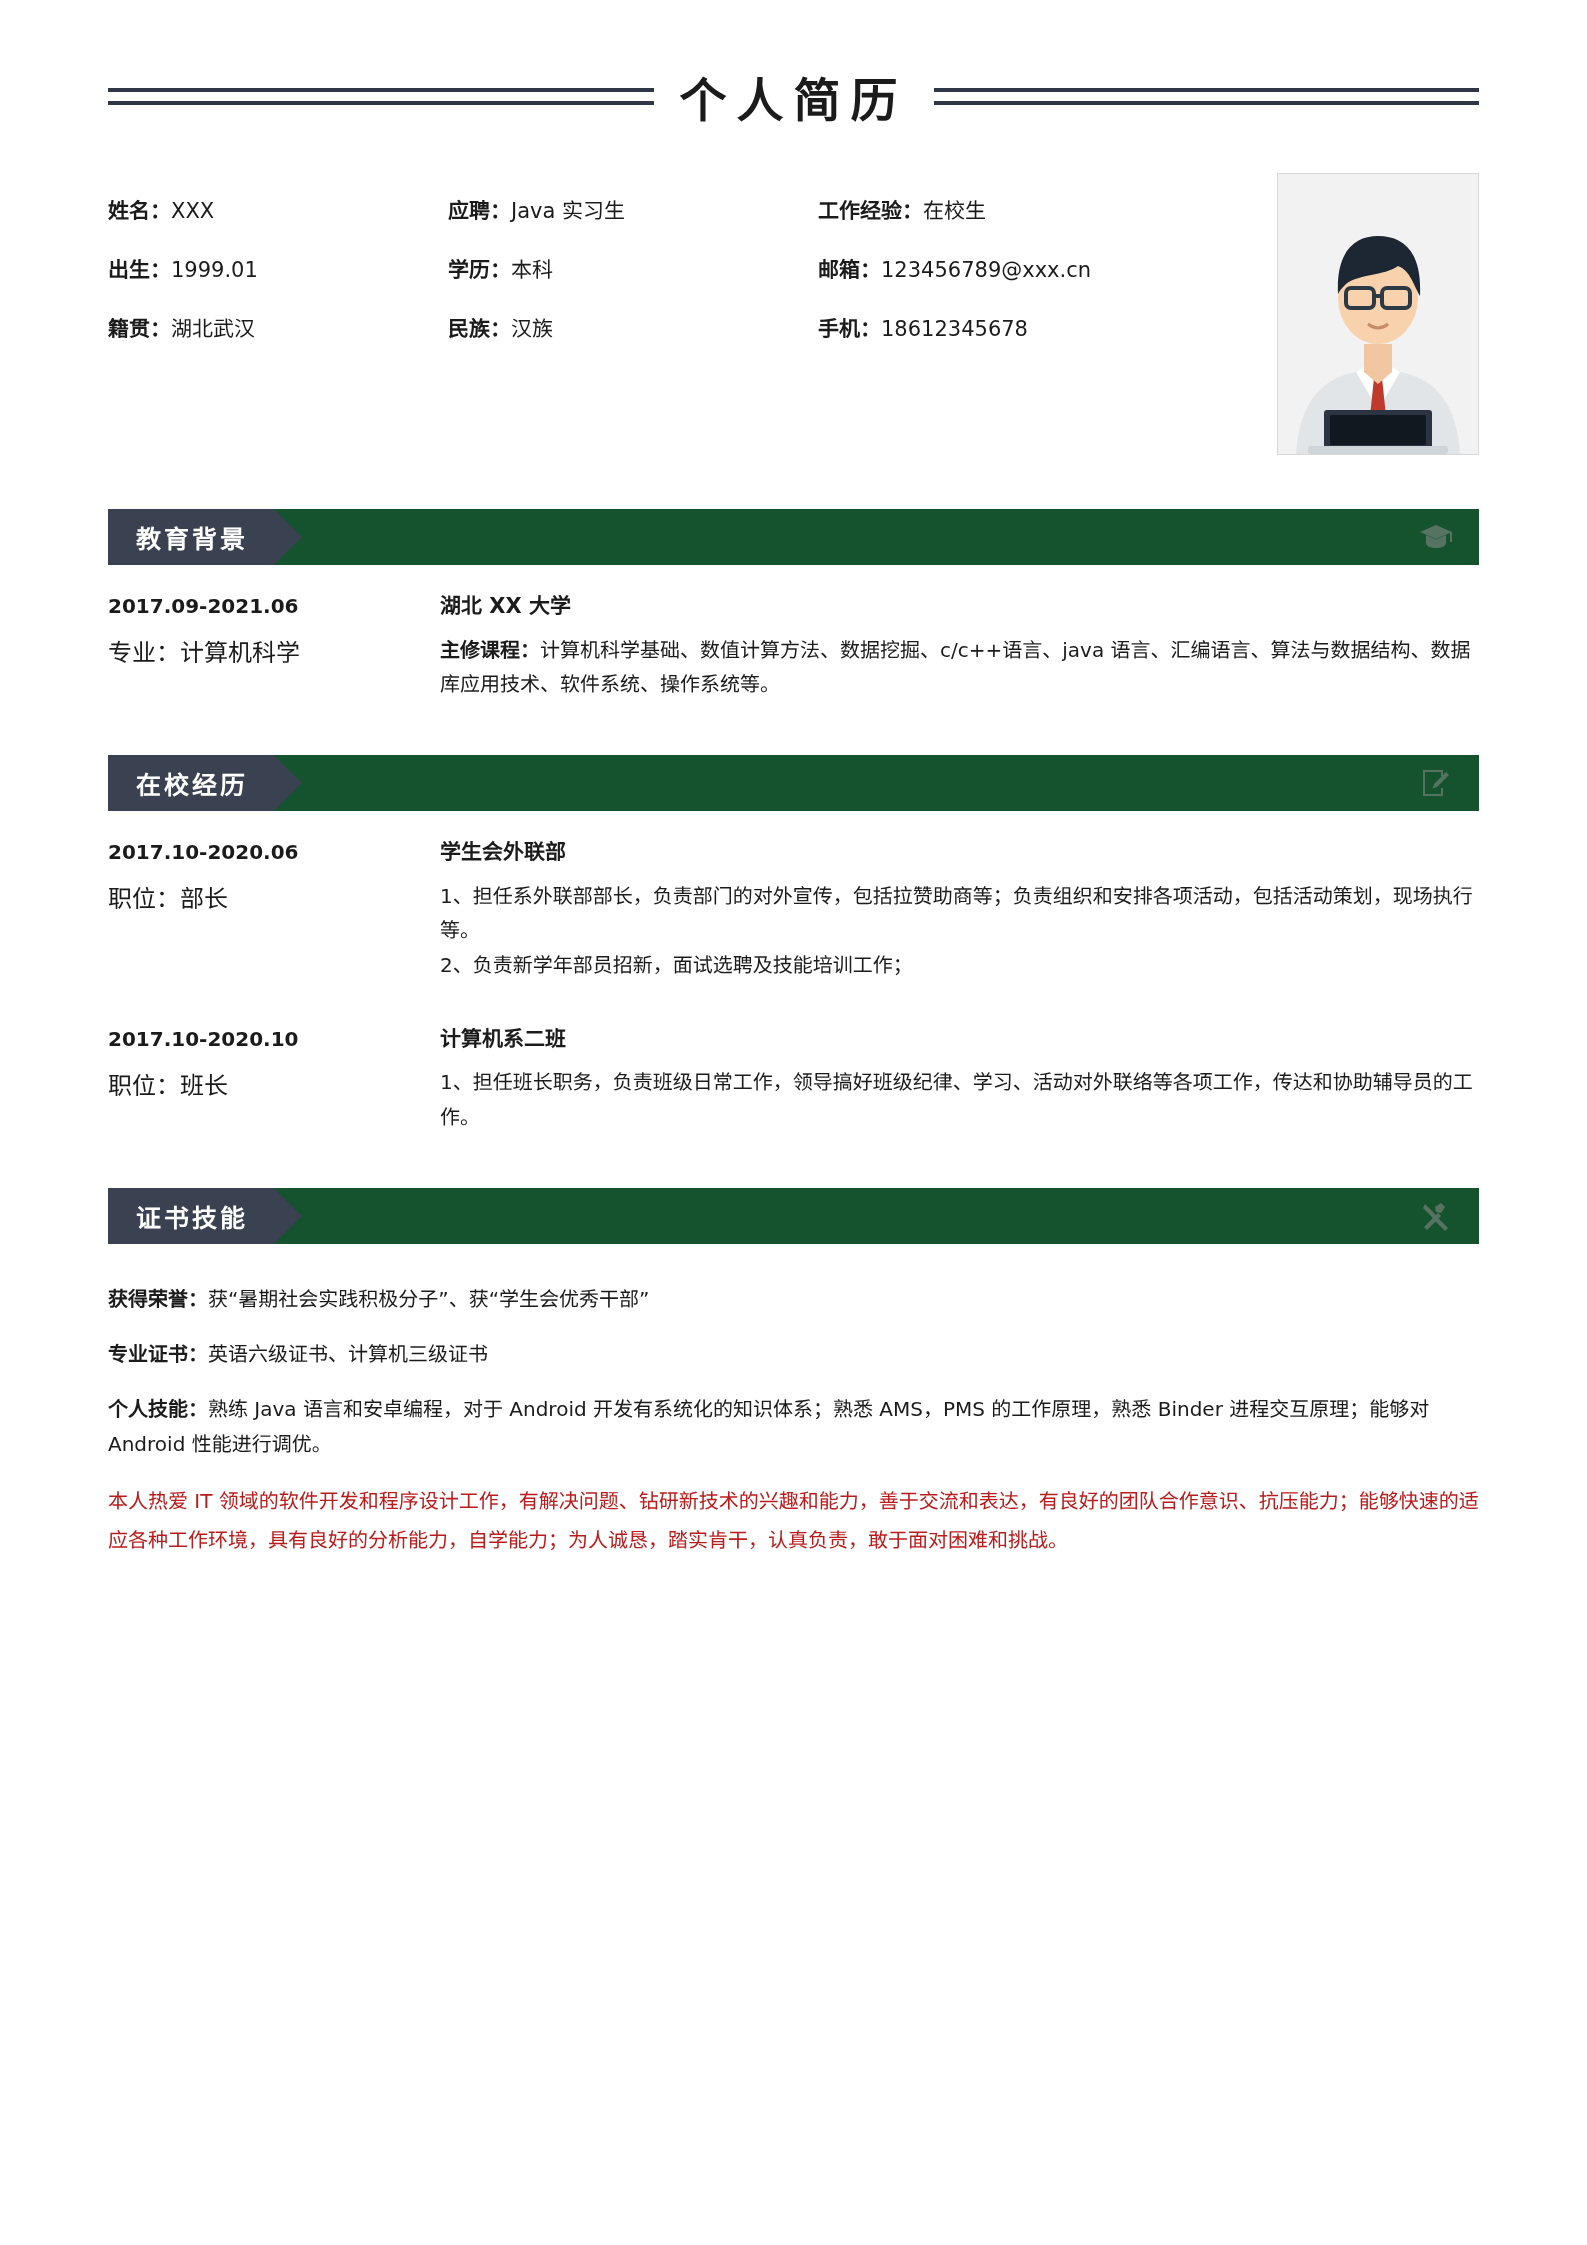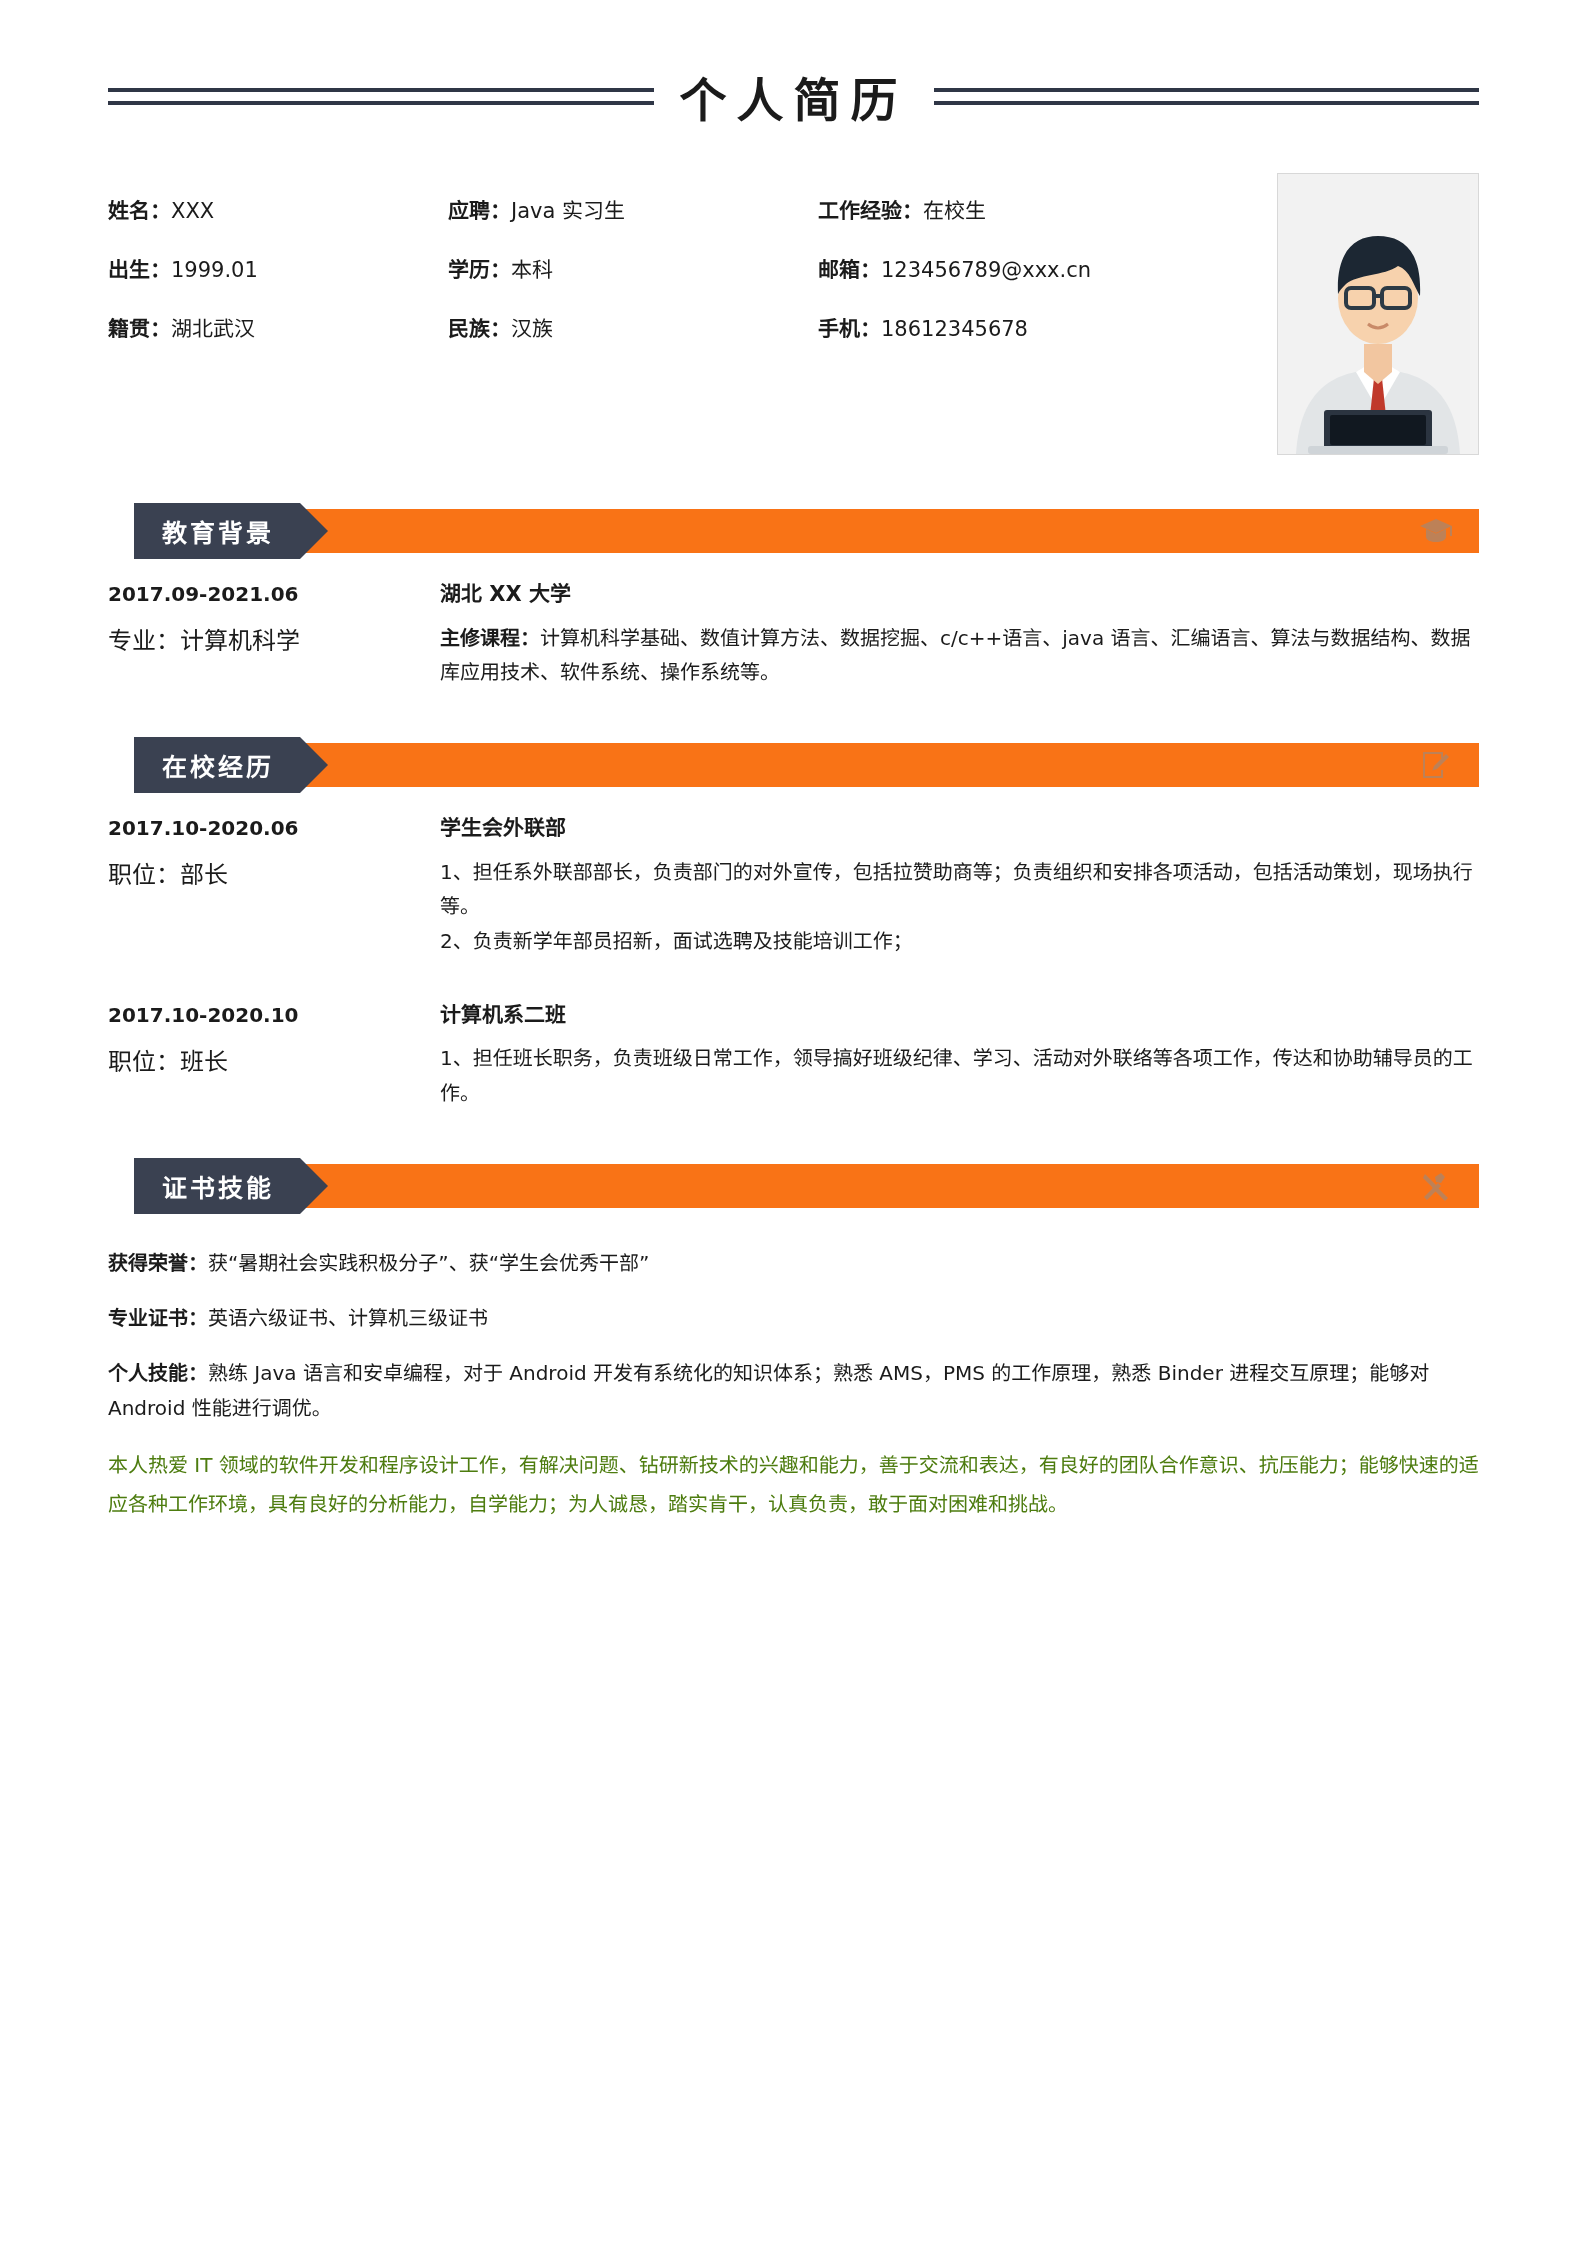--- a/index.html
+++ b/index.html
@@ -86,26 +86,25 @@
     background: #f2f2f2;
     border: 1px solid #d8d8d8;
     position: relative;
     overflow: hidden;
     margin-top: 0px;
   }
 
   
   .bar {
     position: relative;
-    height: 44px;
-    background: #f97316;
+    height: 56px;
+    background: #14532d;
     display: flex;
     align-items: center;
     margin-top: 54px;
-    margin-left: 26px;
   }
   .bar .tab {
     position: relative;
     height: 56px;
     background: #3a4151;
     color: #ffffff;
     font-size: 25px;
     font-weight: bold;
     letter-spacing: 3px;
     display: flex;
@@ -180,21 +179,21 @@
     font-size: 20px;
     line-height: 1.75;
     color: #1b1b1b;
     margin-bottom: 20px;
   }
   .skill-row .k { font-weight: bold; }
 
   .summary {
     font-size: 20px;
     line-height: 1.95;
-    color: #4d7c0f;
+    color: #b91c1c;
   }
 </style>
 </head>
 <body>
 
 <div class="page">
 
   <div class="title-wrap">
     <div class="title-rule"></div>
     <div class="title-text">个人简历</div>

